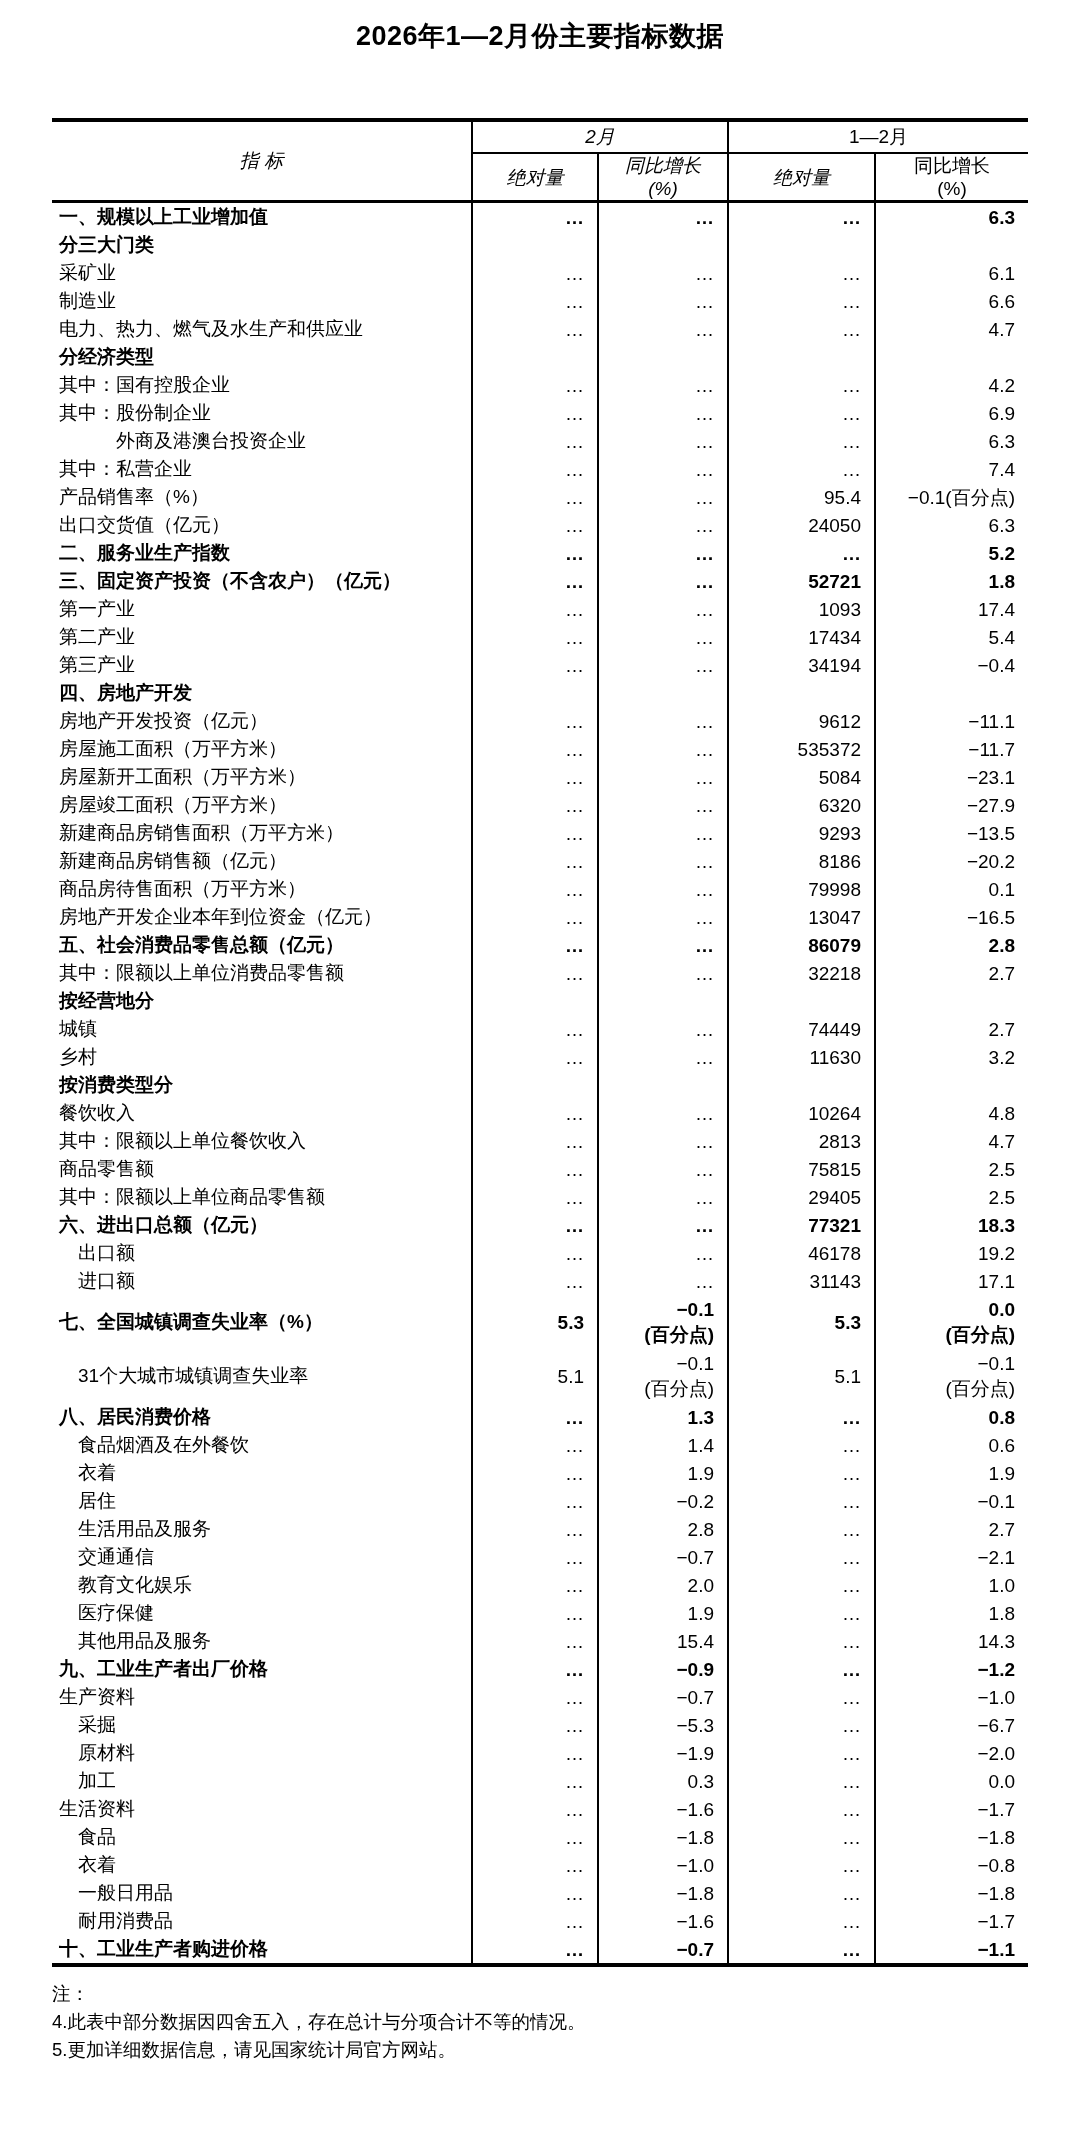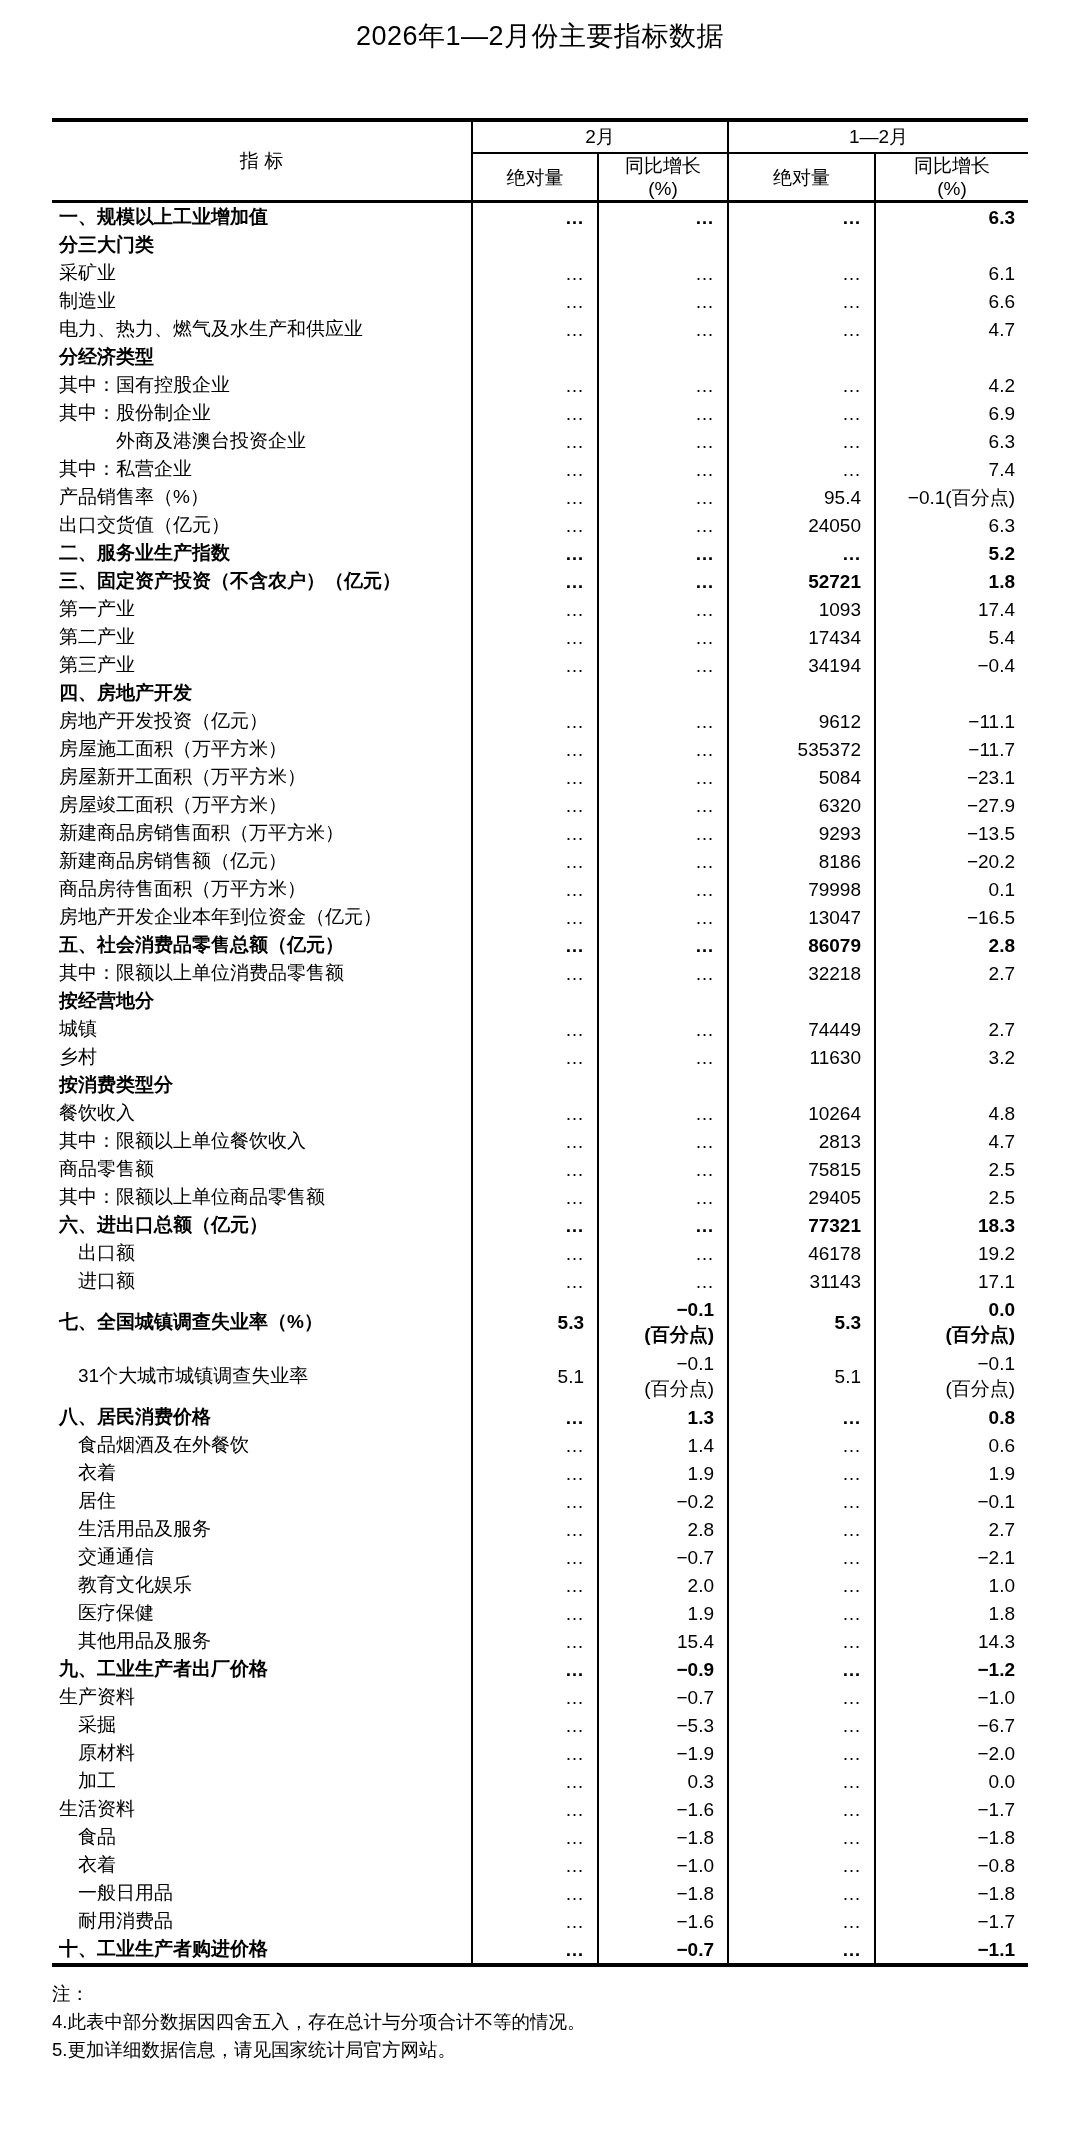--- a/index.html
+++ b/index.html
@@ -15,21 +15,21 @@
   }
   .page {
     padding: 0 52px;
   }
   .doc-title {
     margin: 0;
     padding-top: 16px;
     height: 46px;
     font-size: 27px;
     line-height: 40px;
-    font-weight: normal;
+    font-weight: bold;
     text-align: center;
     letter-spacing: 0.5px;
   }
   table.stats {
     margin-top: 56px;
     width: 100%;
     table-layout: fixed;
     border-collapse: collapse;
     border-top: 4px solid #000;
     border-bottom: 4px solid #000;
@@ -44,21 +44,21 @@
     font-weight: normal;
     font-size: 19px;
     text-align: center;
     padding: 0;
     vertical-align: middle;
   }
   thead tr.grp th { height: 30px; }
   thead tr.sub th { height: 40px; white-space: pre-line; line-height: 23px; }
   thead { border-bottom: 3px solid #000; }
 
-  .b-right { border-right: 2px solid #000; }
+  .b-right { border-right: 2px solid #000; font-style: italic; }
   .b-under { border-bottom: 2px solid #000; }
 
   tbody td {
     font-size: 19px;
     height: 28px;
     padding: 0;
     vertical-align: middle;
     border-right: 2px solid #000;
   }
   tbody td:last-child { border-right: none; }

